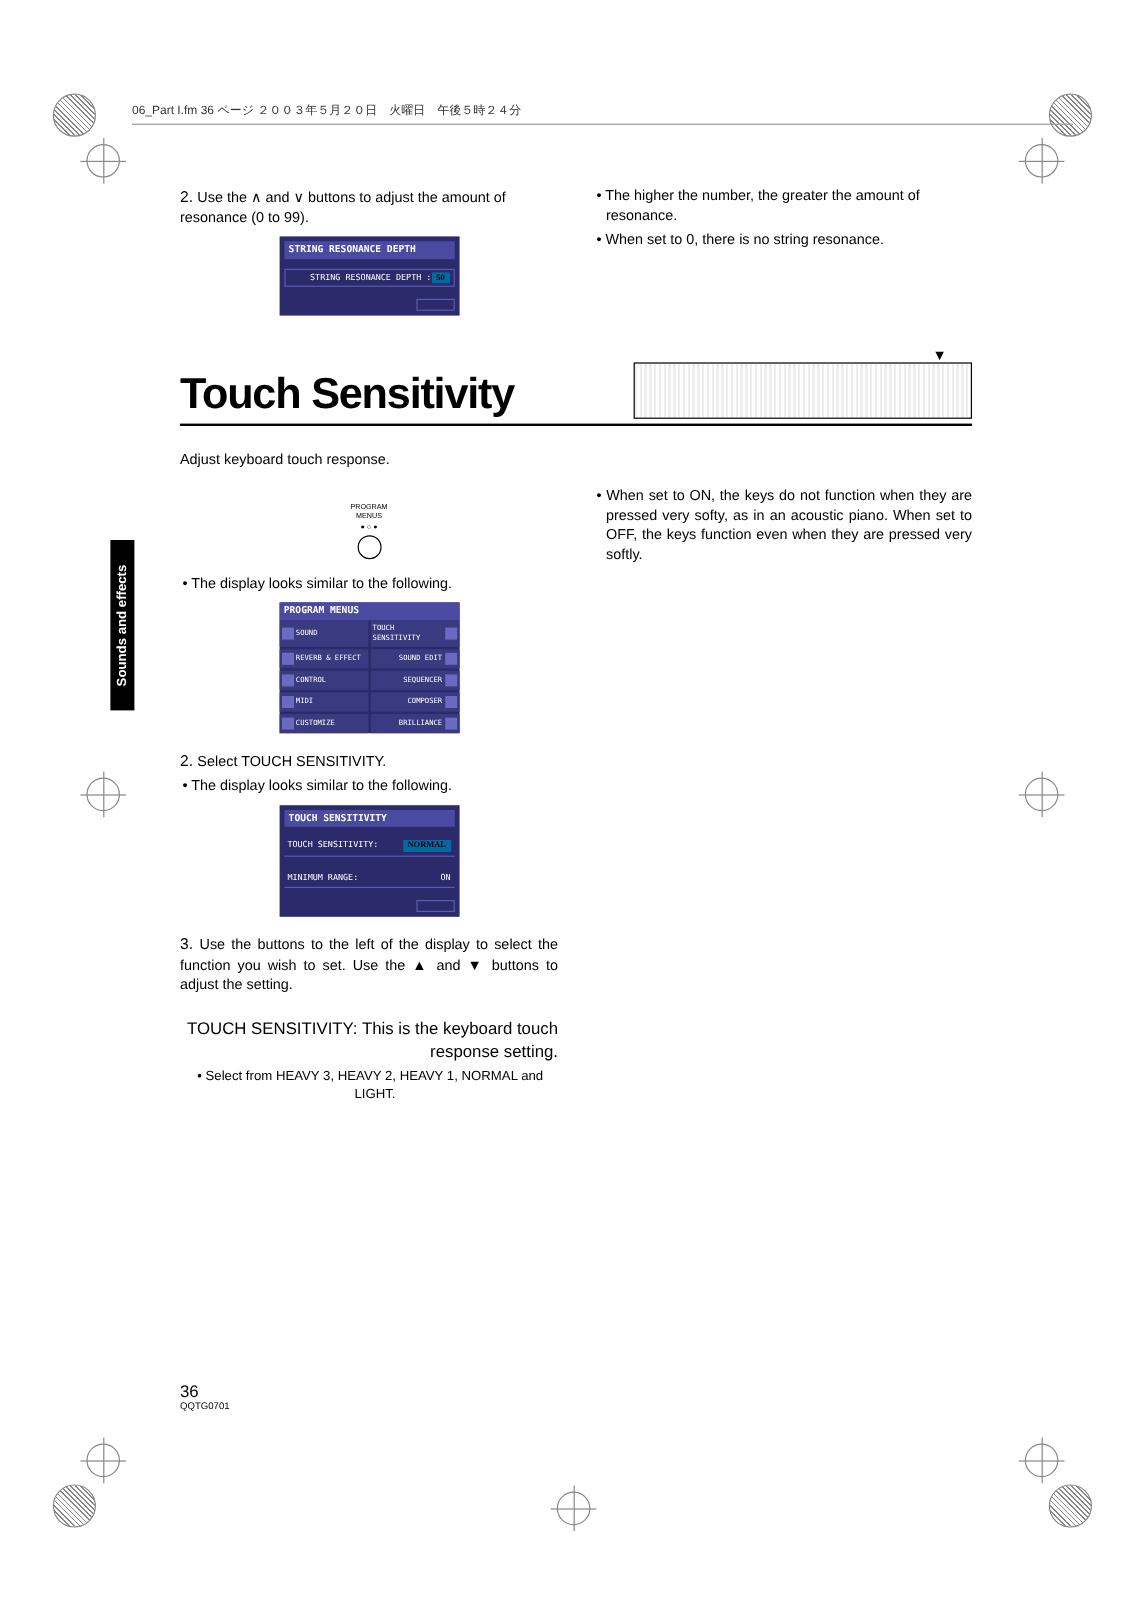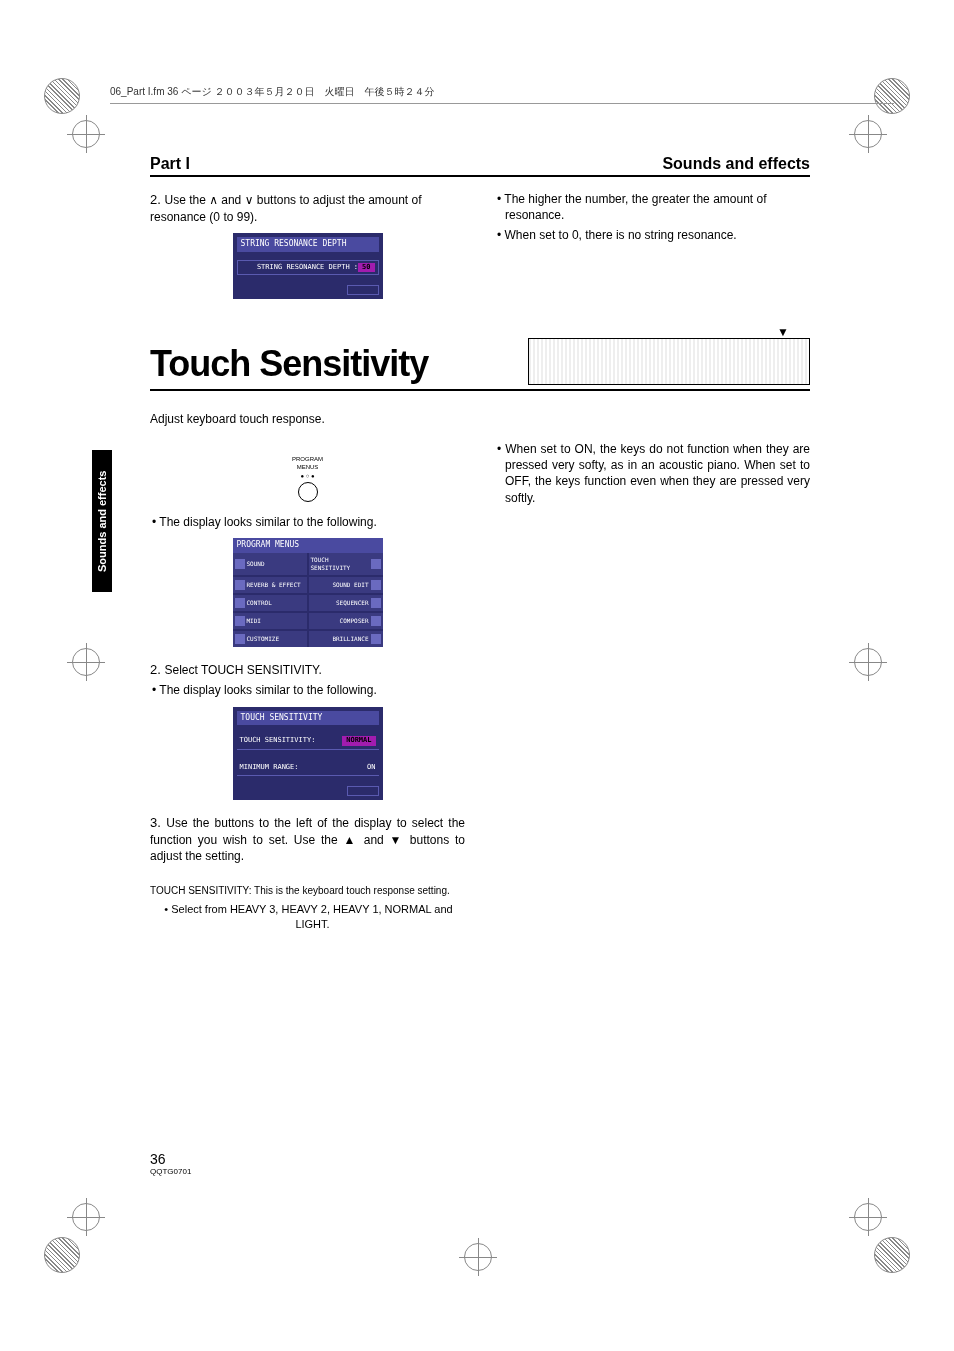--- a/index.html
+++ b/index.html
@@ -60,45 +60,46 @@
     background: #2b2b6b;
     color: #fff;
     font-family: monospace;
     font-size: 8px;
     padding: 4px;
     box-sizing: border-box;
   }
   .screen-title {
     background: #4a4aa0;
     padding: 2px 4px;
-    font-weight: normal;
+    font-weight: bold;
     margin-bottom: 8px;
     font-size: 8px;
   }
   .screen-row {
     border: 1px solid #5a5ab0;
     padding: 2px 3px;
     margin-bottom: 4px;
     display: flex;
     justify-content: flex-end;
     font-size: 7px;
   }
   .screen-field {
     display: flex;
     justify-content: space-between;
     border-bottom: 1px solid #5a5ab0;
     padding: 3px;
     margin-bottom: 10px;
     font-size: 7px;
   }
   .screen-val {
-    background: #a21caf;
+    background: #0369a1;
     color: #000;
     padding: 0 4px;
     font-weight: bold;
+    font-family: Liberation Serif, serif;
   }
   .screen-footer {
     height: 8px;
     border: 1px solid #5a5ab0;
     width: 30px;
     margin-left: auto;
     margin-top: 10px;
   }
   .menu-grid {
     display: grid;
@@ -227,24 +228,20 @@
 
   <div class="header-strip">
     <span>06_Part I.fm 36 ページ ２００３年５月２０日　火曜日　午後５時２４分</span>
     <div style="border-top:1px solid #999; margin-top:4px;"></div>
   </div>
 
   <div class="side-tab">Sounds and effects</div>
 
   <div class="content">
 
-    <div class="top-titles">
-      <span>Part I</span>
-      <span>Sounds and effects</span>
-    </div>
 
     <div class="two-col">
       <div class="col">
         <p>
           <span class="step-num">2. </span><span>Use the ∧ and ∨ buttons to adjust the amount of resonance (0 to 99).</span>
         </p>
         <div class="screen">
           <div class="screen-title">STRING RESONANCE DEPTH</div>
           <div class="screen-row lcd-small">
             <span>STRING RESONANCE DEPTH :</span>
@@ -332,21 +329,21 @@
           </div>
           <div class="screen-field">
             <span>MINIMUM RANGE:</span>
             <span>ON</span>
           </div>
           <div class="screen-footer"></div>
         </div>
 
         <p style="text-align:justify;"><span class="step-num">3. </span><span>Use the buttons to the left of the display to select the function you wish to set. Use the ▲ and ▼ buttons to adjust the setting.</span></p>
         <br>
-        <p style="font-size:10px;">TOUCH SENSITIVITY: This is the keyboard touch response setting.</p>
+        <p style="font-size:14px;text-align:right;">TOUCH SENSITIVITY: This is the keyboard touch response setting.</p>
         <p class="bullet indent" style="font-size:11px;">• <span>Select from HEAVY 3, HEAVY 2, HEAVY 1, NORMAL and LIGHT.</span></p>
       </div>
 
       <div class="col">
         <div style="height:30px;"></div>
         <p class="bullet indent" style="font-size:12px; text-align:justify;">• <span>When set to ON, the keys do not function when they are pressed very softy, as in an acoustic piano. When set to OFF, the keys function even when they are pressed very softly.</span></p>
         <br>
       </div>
     </div>
 

